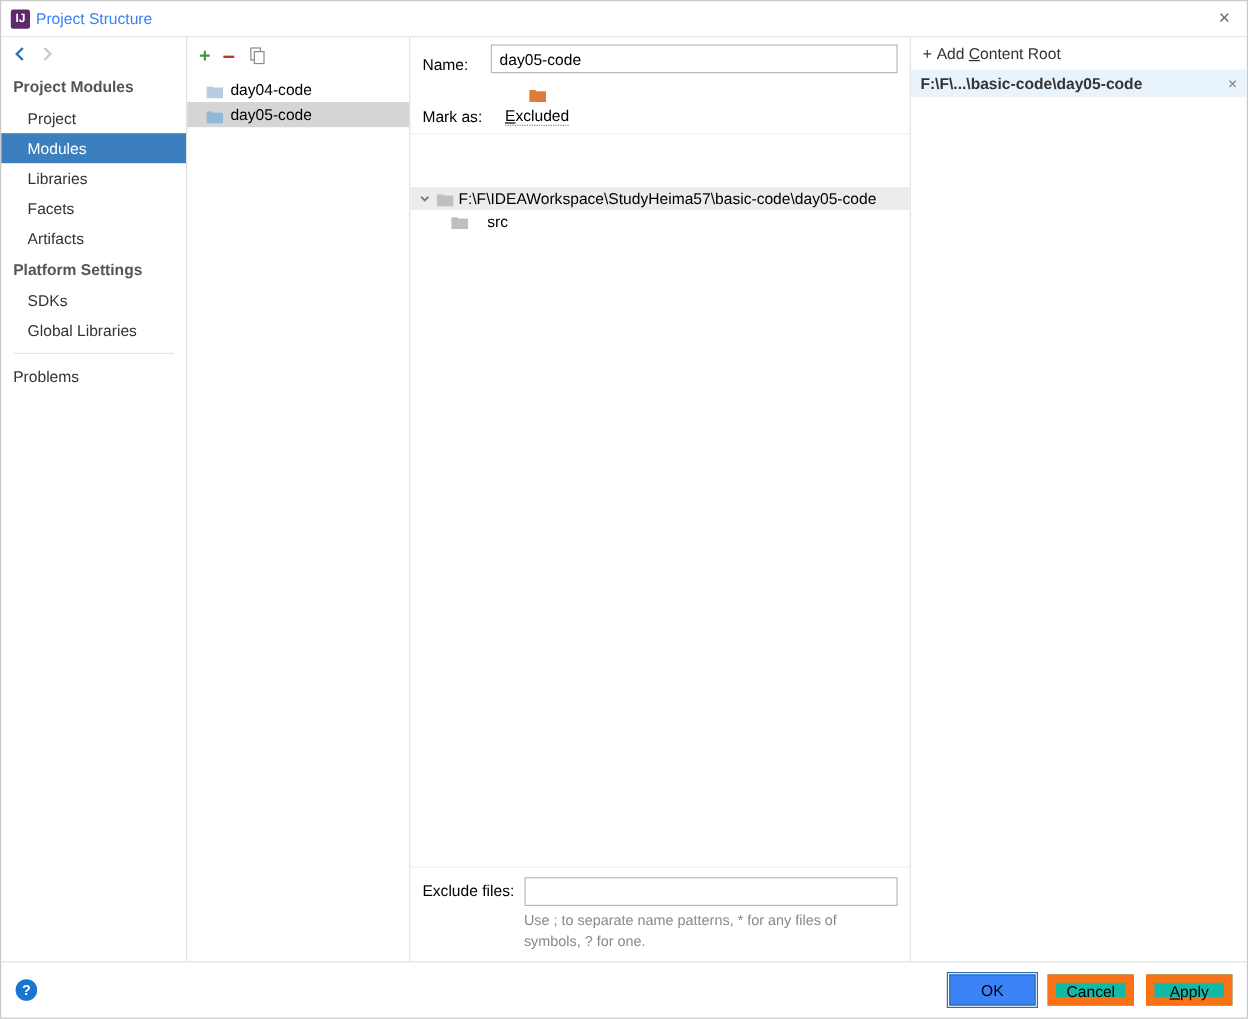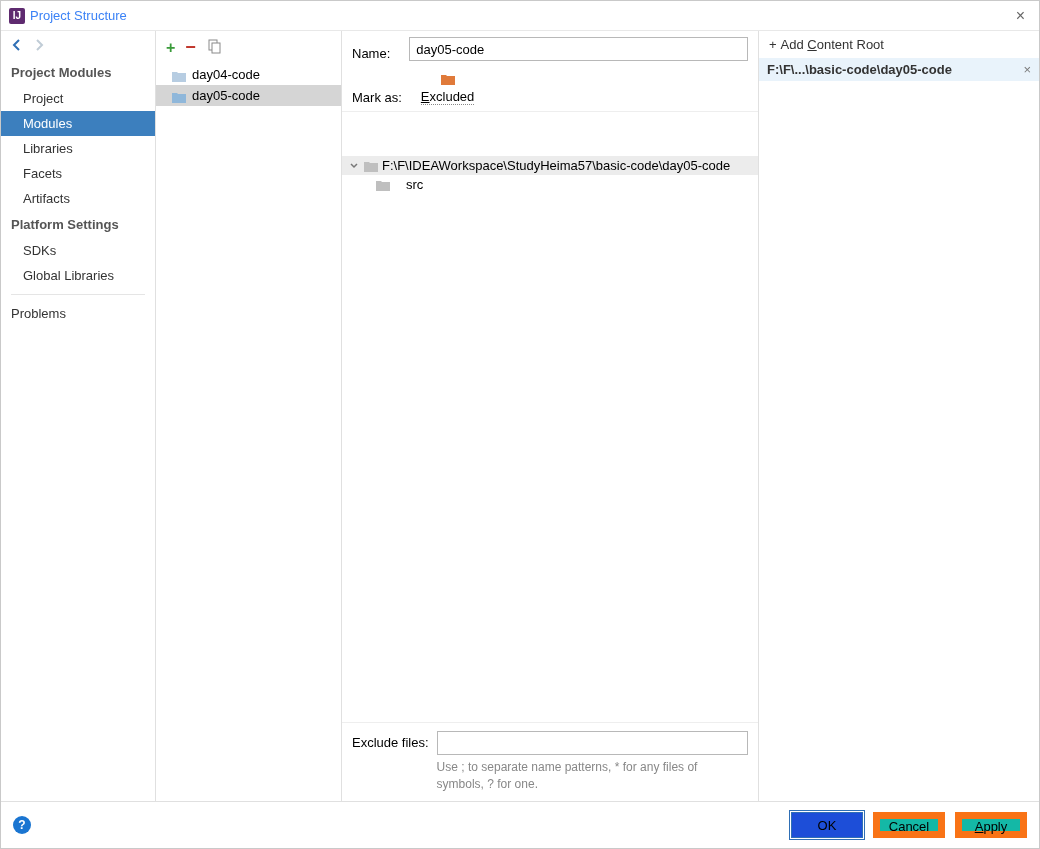--- a/index.html
+++ b/index.html
@@ -41,21 +41,21 @@
   .exclude-input { width:100%; border:1px solid #b8b8b8; background:#fff; padding:3px 6px; height:24px; }
   .hint { color:#888; font-size:12px; margin-top:4px; line-height:1.4; }
   .col4 { width:280px; display:flex; flex-direction:column; }
   .add-root { display:flex; align-items:center; gap:4px; padding:6px 10px; cursor:pointer; color:#333; }
   .rootpath { display:flex; align-items:center; background:#e9f3fb; padding:4px 8px; font-weight:bold; color:#333; }
   .rootpath .x { margin-left:auto; color:#7a7a7a; cursor:pointer; font-weight:normal; }
   .footer { display:flex; align-items:center; gap:10px; padding:10px 12px; border-top:1px solid #e0e0e0; }
   .help { width:18px; height:18px; border-radius:50%; background:#1a75d1; color:#fff; display:flex; align-items:center; justify-content:center; font-size:12px; font-weight:bold; }
   .spacer { flex:1; }
   .btn { min-width:72px; height:26px; border:7px solid #f97316; background:#14b8a6; cursor:pointer; font-size:13px; }
-  .btn.primary { border:1px solid #2f6fb5; outline:1px solid #2f6fb5; outline-offset:1px; background:#1d4ed8; }
+  .btn.primary { border:1px solid #2f6fb5; outline:1px solid #2f6fb5; outline-offset:1px; background:#3b82f6; }
   .underline-key { text-decoration:underline; }
 </style>
 </head>
 <body>
 
 <div class="titlebar">
   <div class="appicon">IJ</div>
   <span class="title">Project Structure</span>
   <span class="close">×</span>
 </div>

